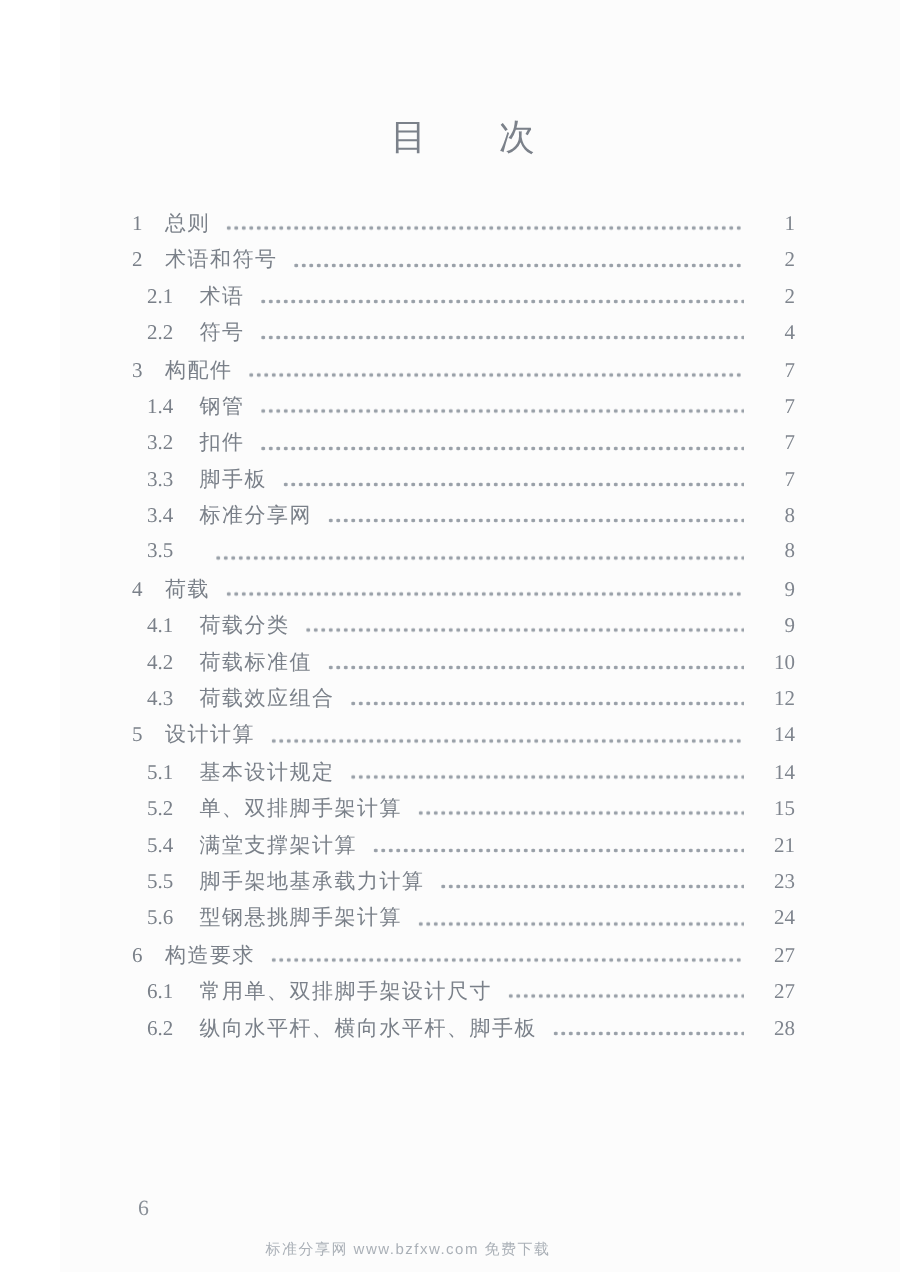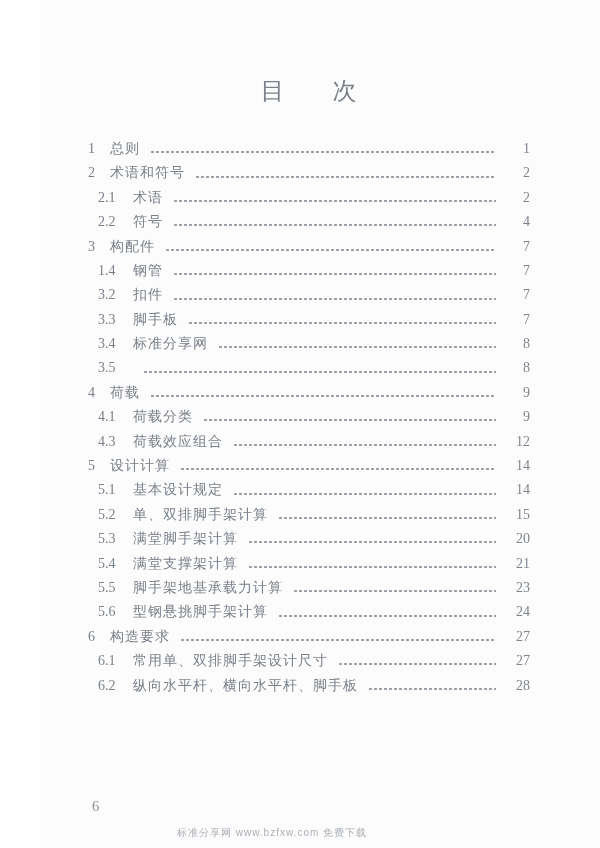--- a/index.html
+++ b/index.html
@@ -166,20 +166,26 @@
           <span class="leader"></span>
           <span class="pageno">9</span>
         </div>
         <div class="row level2">
           <span class="num">4.1</span>
           <span class="label">荷载分类</span>
           <span class="leader"></span>
           <span class="pageno">9</span>
         </div>
         <div class="row level2">
+          <span class="num">4.2</span>
+          <span class="label">荷载标准值</span>
+          <span class="leader"></span>
+          <span class="pageno">10</span>
+        </div>
+        <div class="row level2">
           <span class="num">4.3</span>
           <span class="label">荷载效应组合</span>
           <span class="leader"></span>
           <span class="pageno">12</span>
         </div>
         <div class="row level1">
           <span class="num">5</span>
           <span class="label">设计计算</span>
           <span class="leader"></span>
           <span class="pageno">14</span>
@@ -188,26 +194,20 @@
           <span class="num">5.1</span>
           <span class="label">基本设计规定</span>
           <span class="leader"></span>
           <span class="pageno">14</span>
         </div>
         <div class="row level2">
           <span class="num">5.2</span>
           <span class="label">单、双排脚手架计算</span>
           <span class="leader"></span>
           <span class="pageno">15</span>
-        </div>
-        <div class="row level2">
-          <span class="num">5.3</span>
-          <span class="label">满堂脚手架计算</span>
-          <span class="leader"></span>
-          <span class="pageno">20</span>
         </div>
         <div class="row level2">
           <span class="num">5.4</span>
           <span class="label">满堂支撑架计算</span>
           <span class="leader"></span>
           <span class="pageno">21</span>
         </div>
         <div class="row level2">
           <span class="num">5.5</span>
           <span class="label">脚手架地基承载力计算</span>

